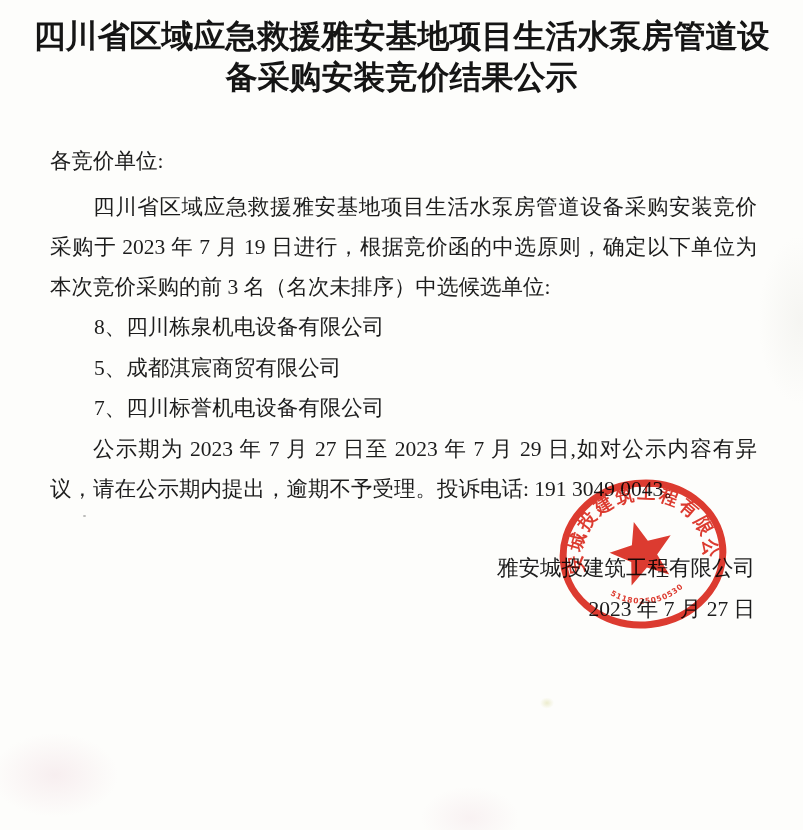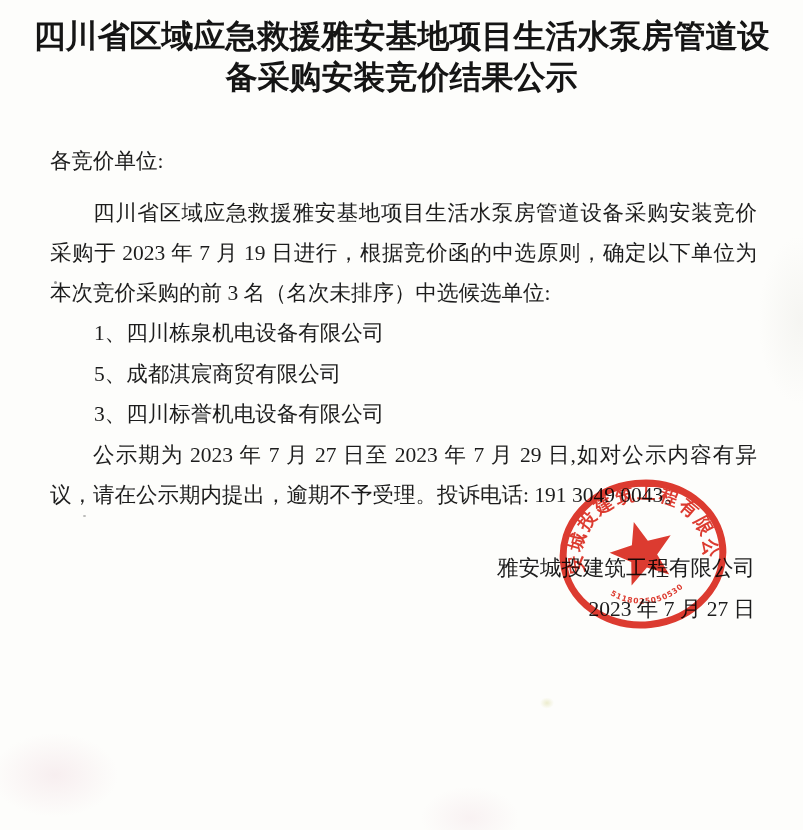--- a/index.html
+++ b/index.html
@@ -34,21 +34,21 @@
   }
   .doc-body {
     position: absolute;
     top: 141px;
     left: 50px;
     width: 707px;
     font-size: 21.5px;
     line-height: 40px;
     color: #1c1c1c;
   }
-  .greeting { margin-bottom: 12px; font-family: Liberation Serif, serif; }
+  .greeting { margin-bottom: 6px; font-family: Liberation Serif, serif; }
   .para { text-indent: 2em; text-align: justify; }
   .winner-list { }
   .winner-item { padding-left: 2.05em; line-height: 40.5px; }
   .signature {
     position: absolute;
     top: 548px;
     right: 48px;
     text-align: right;
     font-size: 21.5px;
     line-height: 41px;
@@ -94,23 +94,23 @@
 <div class="page">
 
   <h1 class="doc-title">四川省区域应急救援雅安基地项目生活水泵房管道设备采购安装竞价结果公示</h1>
 
   <div class="doc-body">
     <div class="greeting">各竞价单位:</div>
 
     <p class="para">四川省区域应急救援雅安基地项目生活水泵房管道设备采购安装竞价采购于 2023 年 7 月 19 日进行，根据竞价函的中选原则，确定以下单位为本次竞价采购的前 3 名（名次未排序）中选候选单位:</p>
 
     <div class="winner-list">
-      <div class="winner-item">1、四川栋泉机电设备有限公司</div>
+      <div class="winner-item">8、四川栋泉机电设备有限公司</div>
       <div class="winner-item">5、成都淇宸商贸有限公司</div>
-      <div class="winner-item">3、四川标誉机电设备有限公司</div>
+      <div class="winner-item">7、四川标誉机电设备有限公司</div>
     </div>
 
     <p class="para">公示期为 2023 年 7 月 27 日至 2023 年 7 月 29 日,如对公示内容有异议，请在公示期内提出，逾期不予受理。投诉电话: 191 3049 0043。</p>
   </div>
 
   <div class="signature">
     <div>雅安城投建筑工程有限公司</div>
     <div>2023 年 7 月 27 日</div>
   </div>
 

